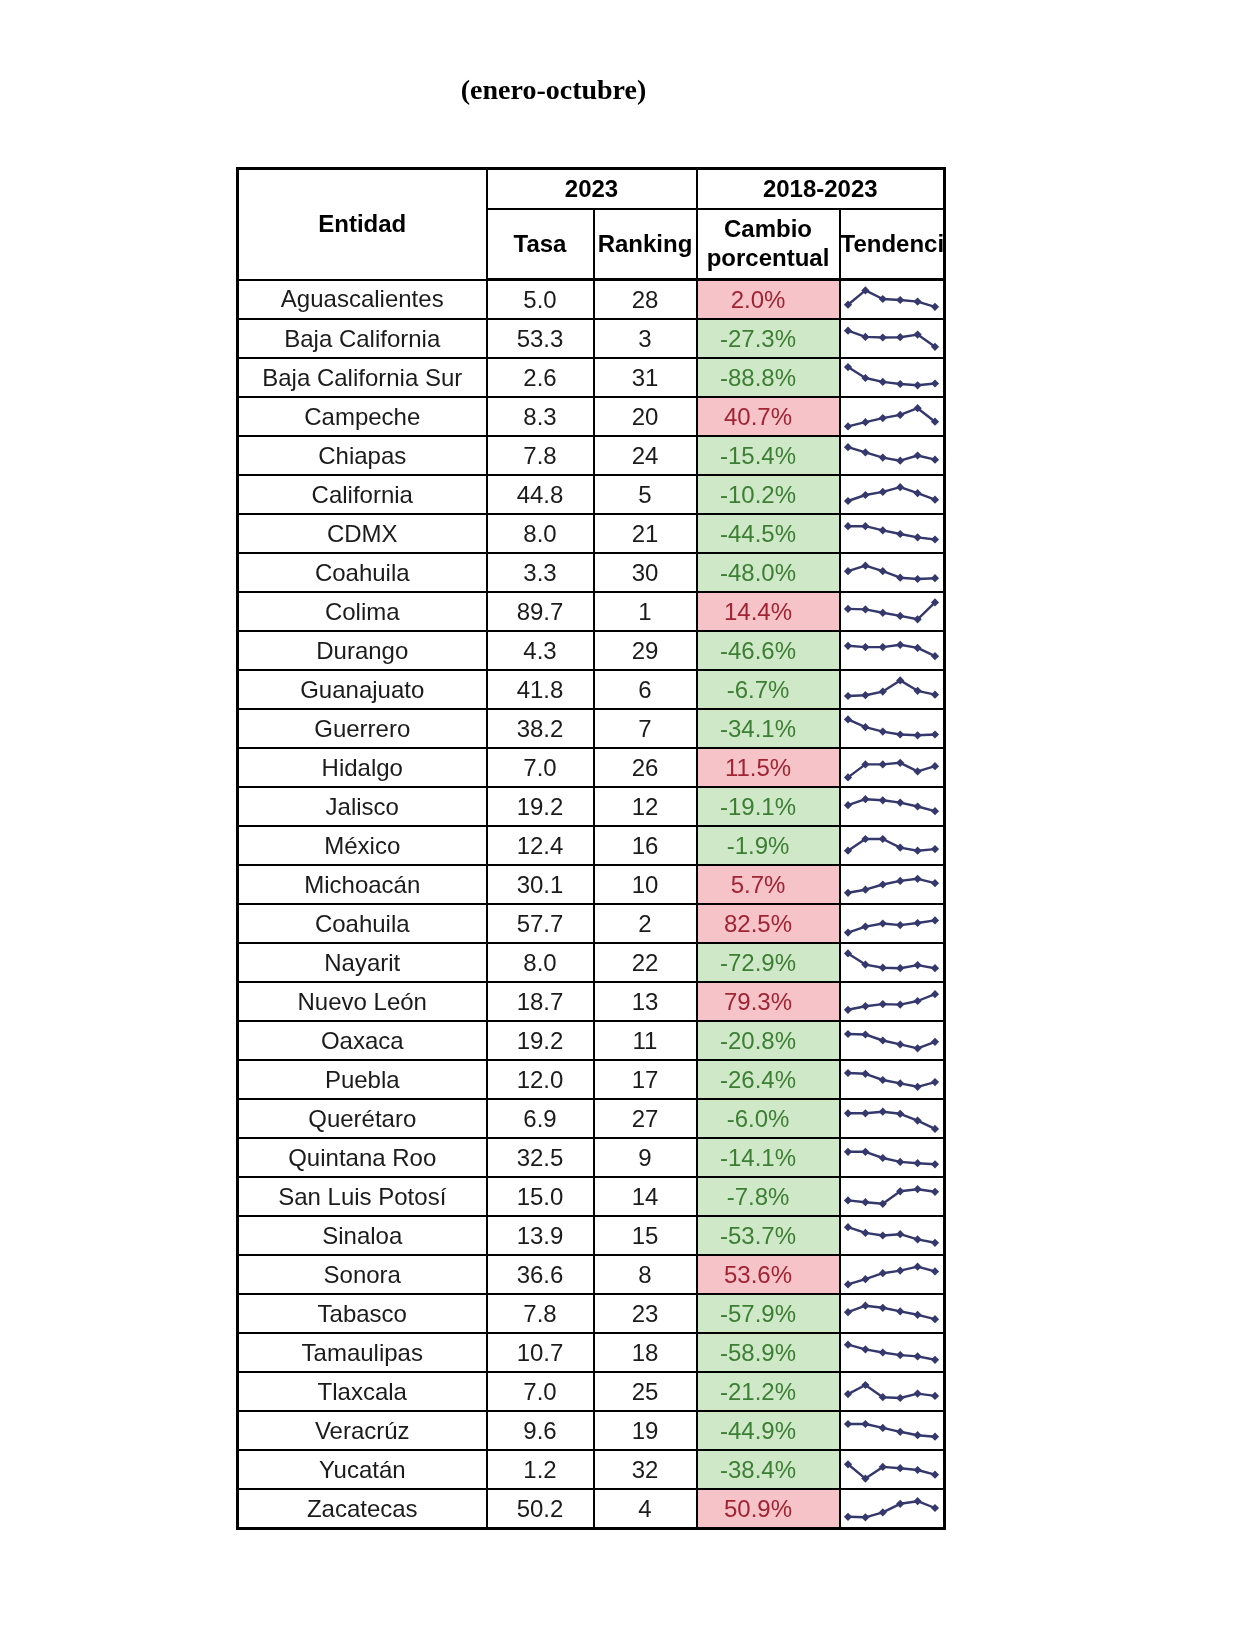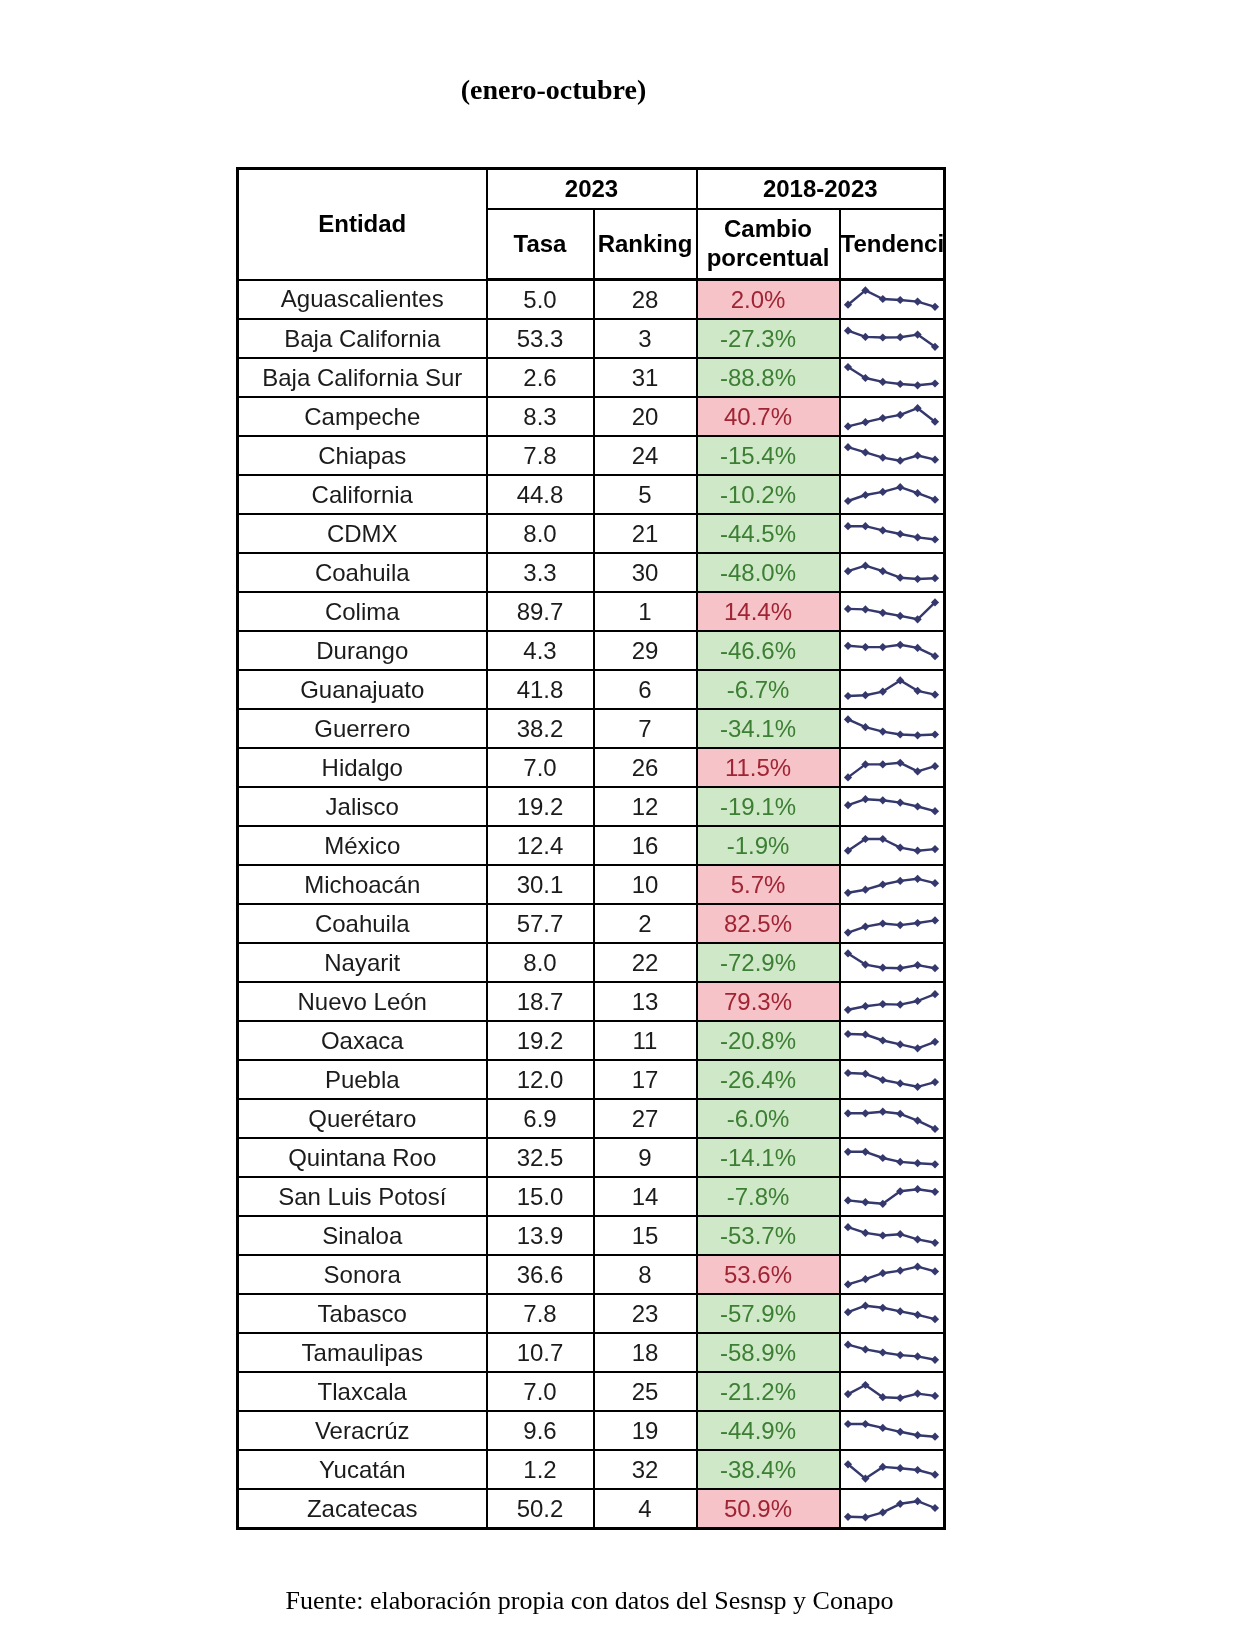--- a/index.html
+++ b/index.html
@@ -703,15 +703,14 @@
                 <rect x="56.300000000000004" y="10.9" width="5.8" height="5.8" fill="#34386c" transform="rotate(45 59.2 13.8)"></rect>
                 <rect x="73.69999999999999" y="8.299999999999999" width="5.8" height="5.8" fill="#34386c" transform="rotate(45 76.6 11.2)"></rect>
                 <rect x="91.1" y="15.1" width="5.8" height="5.8" fill="#34386c" transform="rotate(45 94 18)"></rect>
               </svg>
             </span>
     </td>
   </tr>
       </tbody>
   </table>
 
-  <div class="source-note">Fuente: elaboración propia con datos del Sesnsp y Conapo</div>
 
 </div>
 
 </body></html>

